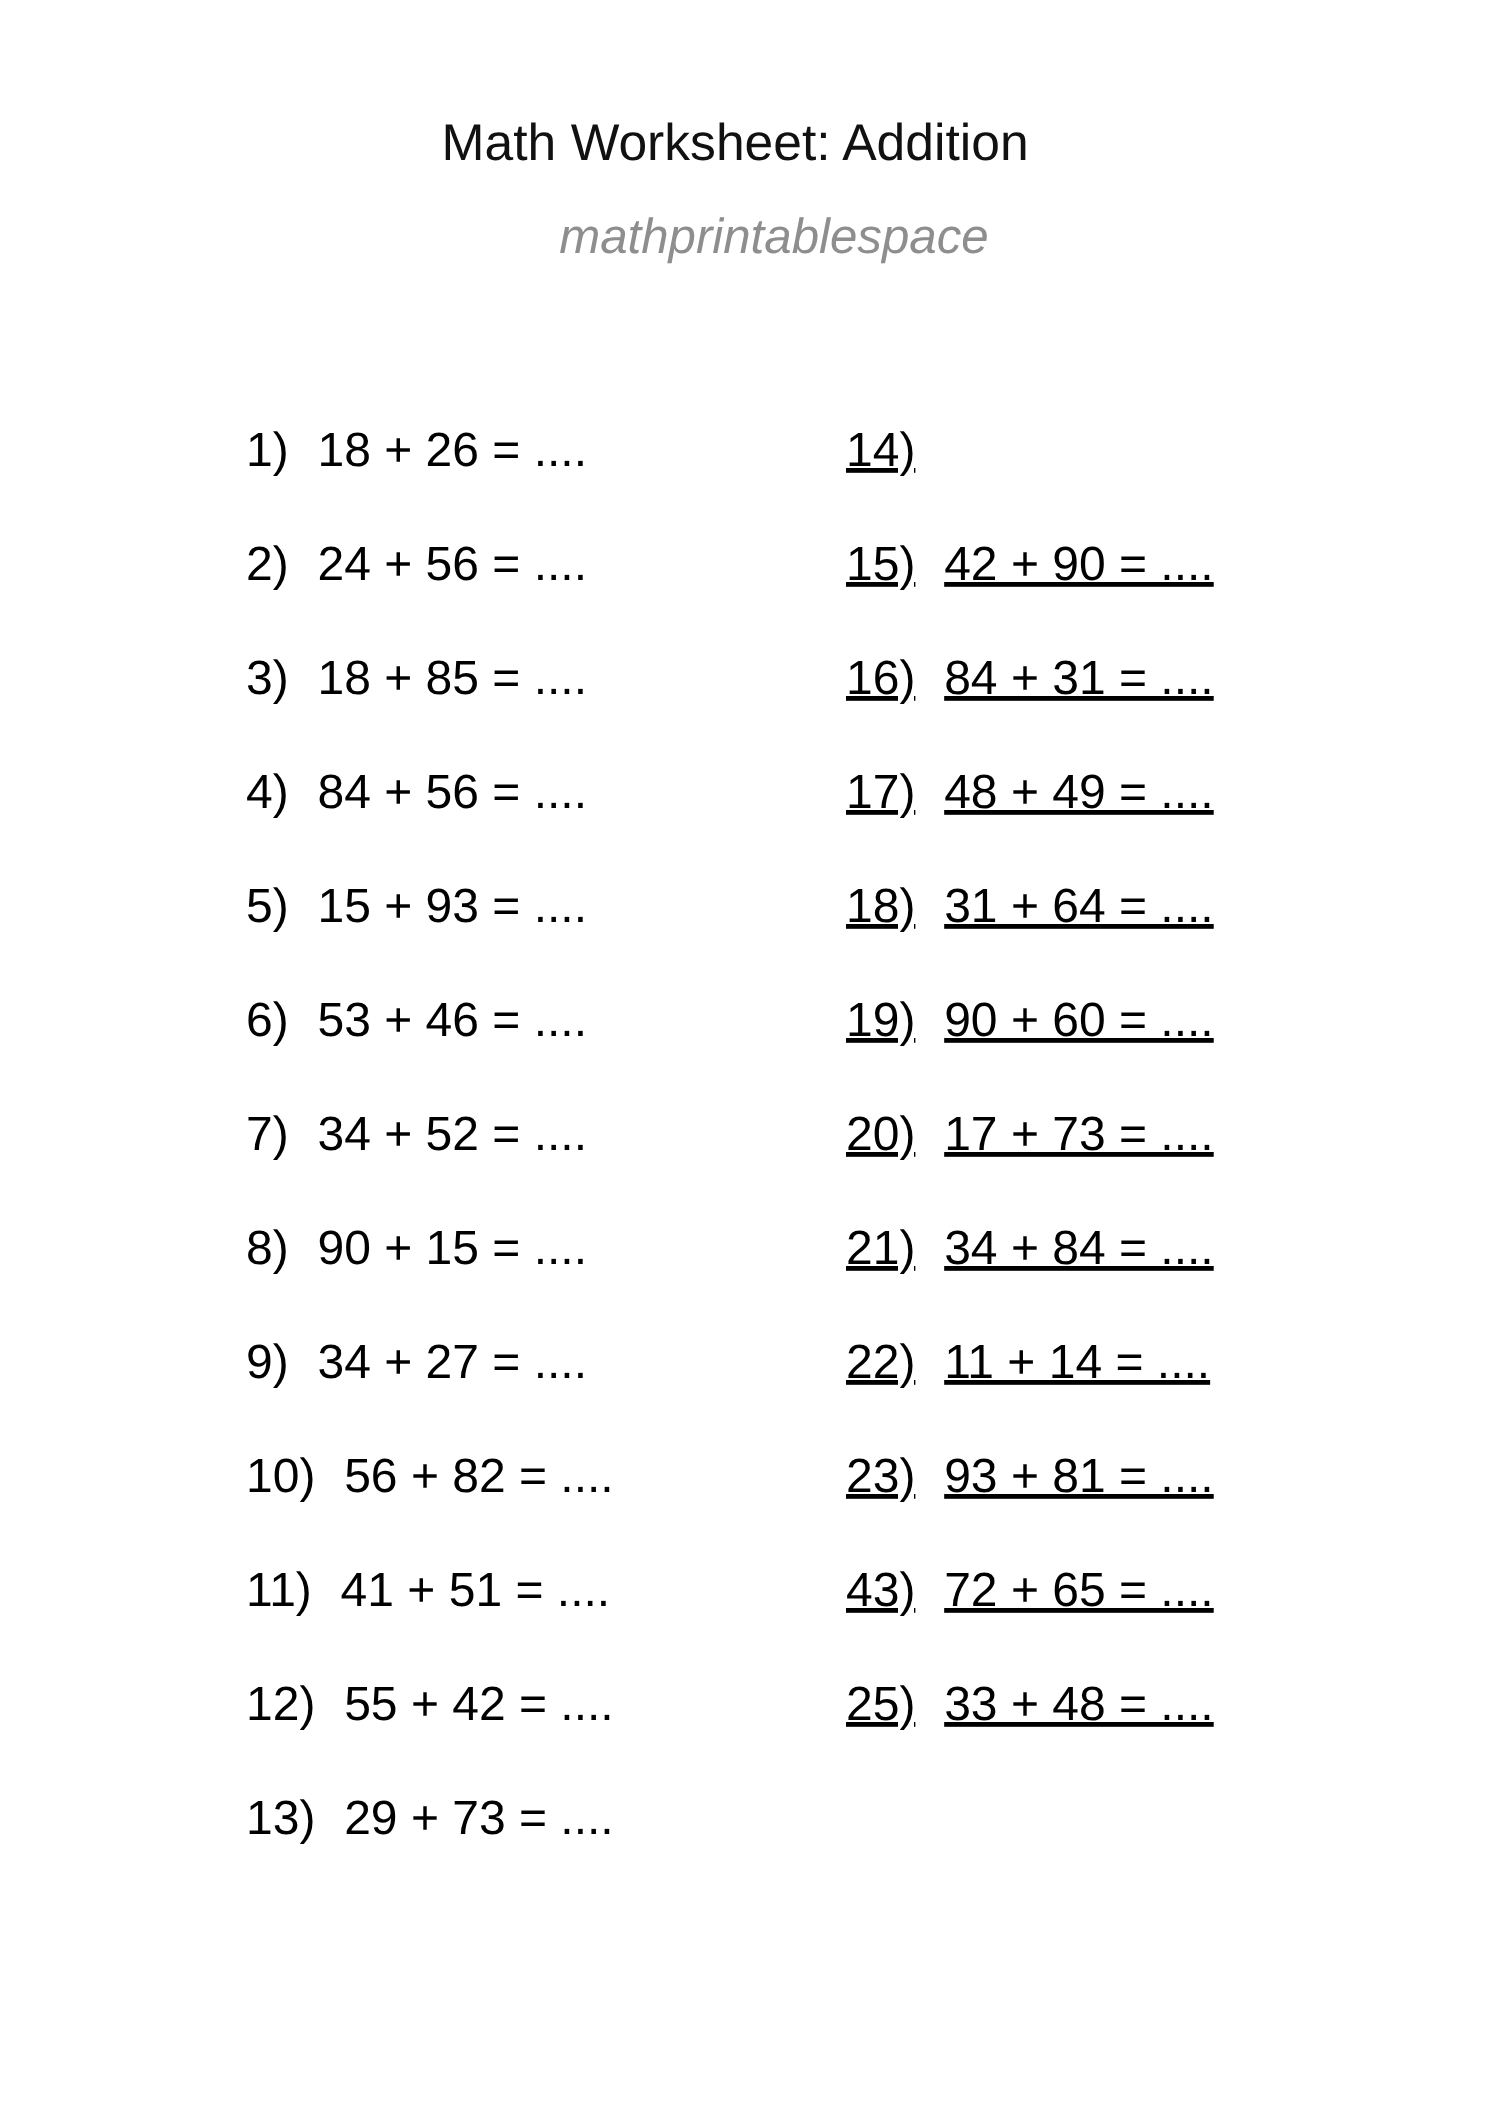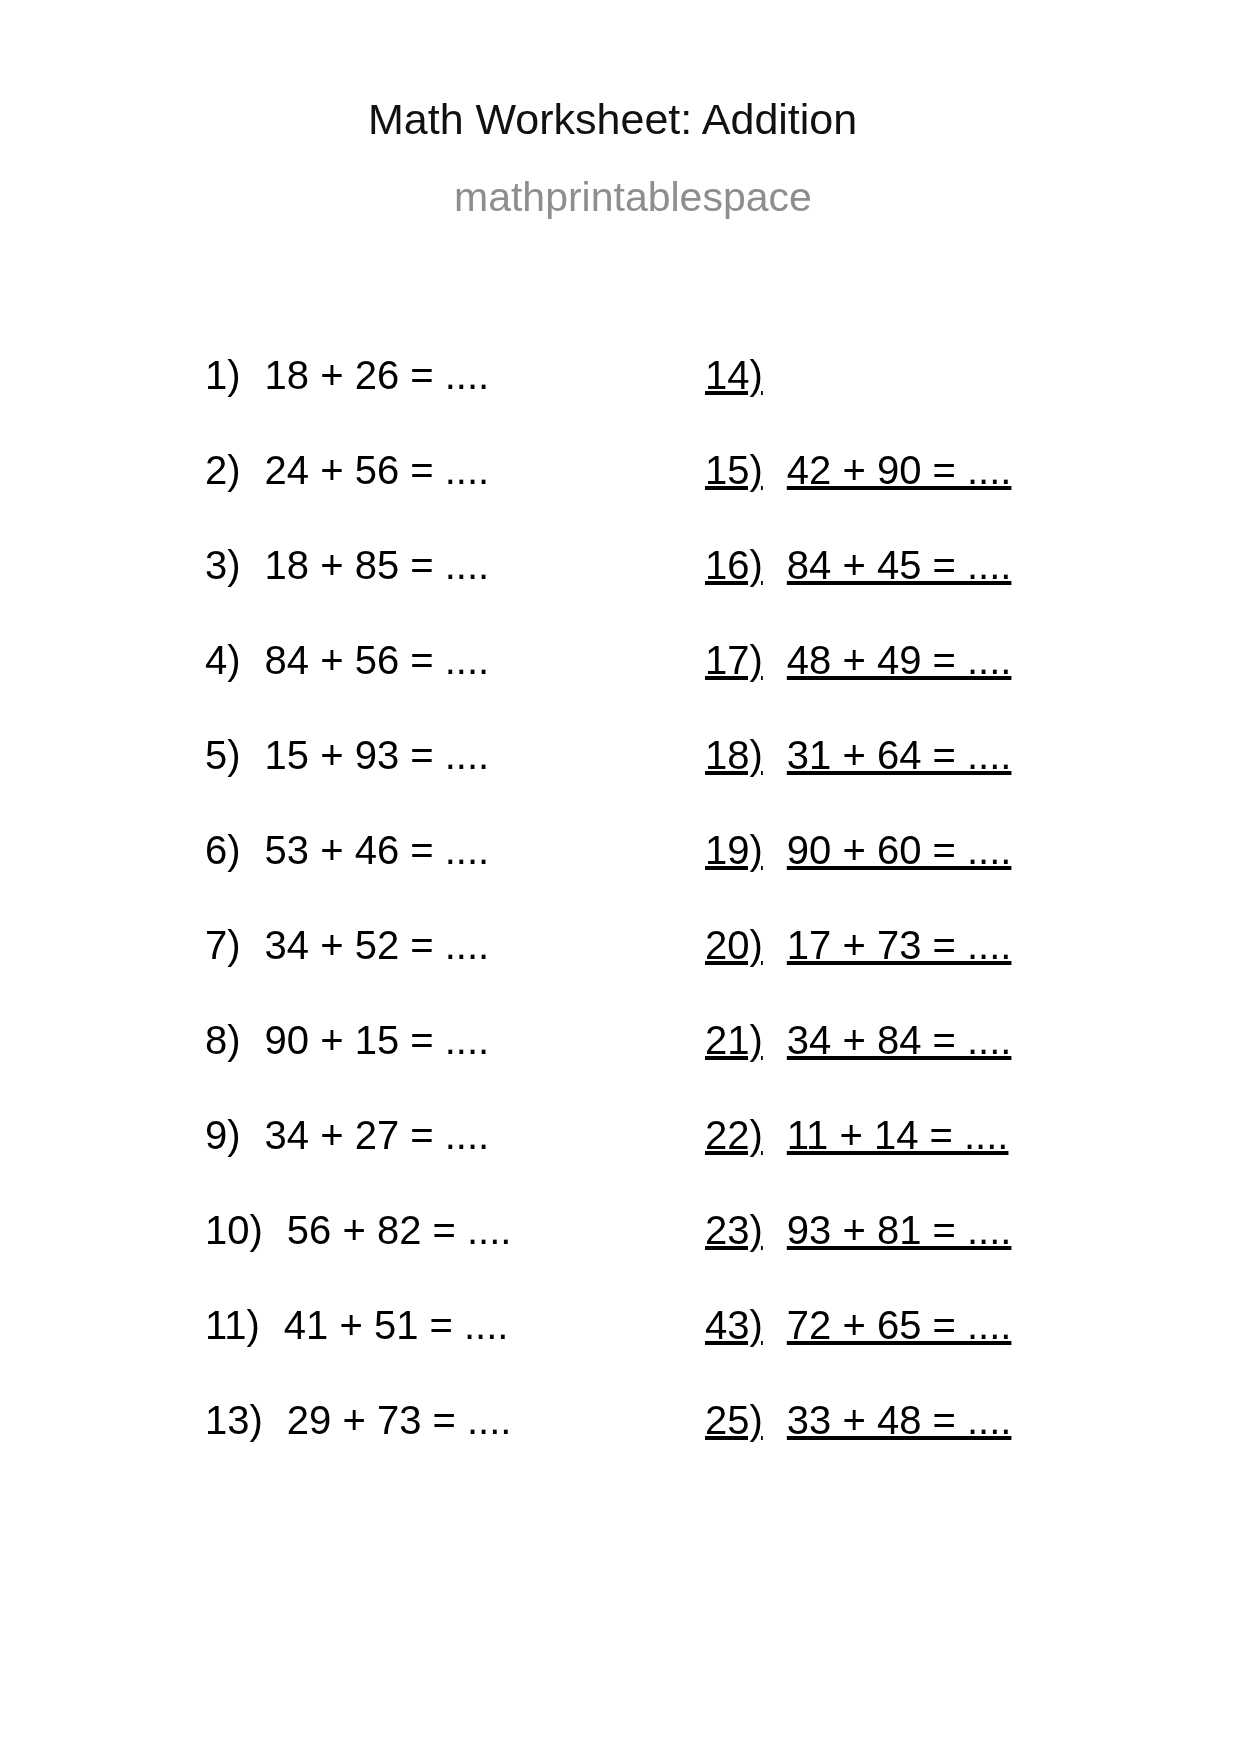--- a/index.html
+++ b/index.html
@@ -20,26 +20,27 @@
     left: 368px;
     top: 88px;
     font-size: 43px;
     line-height: 62px;
     color: #111111;
     white-space: nowrap;
     letter-spacing: 0px;
   }
   .page-subtitle {
     position: absolute;
-    left: 454px;
+    left: 466px;
     top: 174px;
     font-size: 41px;
     line-height: 46px;
     color: #8e8e8e;
     white-space: nowrap;
+    font-style: italic;
   }
   .problem-col {
     position: absolute;
     top: 328px;
   }
   .col-left  { left: 205px; }
   .col-right { left: 705px; text-decoration: underline; }
   .problem-row {
     height: 95px;
     display: flex;
@@ -97,36 +98,40 @@
   </div>
   <div class="problem-row">
     <span class="problem-num">10)</span>
     <span class="problem-expr">56 + 82 = ....</span>
   </div>
   <div class="problem-row">
     <span class="problem-num">11)</span>
     <span class="problem-expr">41 + 51 = ....</span>
   </div>
   <div class="problem-row">
+    <span class="problem-num">12)</span>
+    <span class="problem-expr">55 + 42 = ....</span>
+  </div>
+  <div class="problem-row">
     <span class="problem-num">13)</span>
     <span class="problem-expr">29 + 73 = ....</span>
   </div>
 </div>
 
 <div class="problem-col col-right">
   <div class="problem-row">
     <span class="problem-num">14)</span>
   </div>
   <div class="problem-row">
     <span class="problem-num">15)</span>
     <span class="problem-expr">42 + 90 = ....</span>
   </div>
   <div class="problem-row">
     <span class="problem-num">16)</span>
-    <span class="problem-expr">84 + 45 = ....</span>
+    <span class="problem-expr">84 + 31 = ....</span>
   </div>
   <div class="problem-row">
     <span class="problem-num">17)</span>
     <span class="problem-expr">48 + 49 = ....</span>
   </div>
   <div class="problem-row">
     <span class="problem-num">18)</span>
     <span class="problem-expr">31 + 64 = ....</span>
   </div>
   <div class="problem-row">

